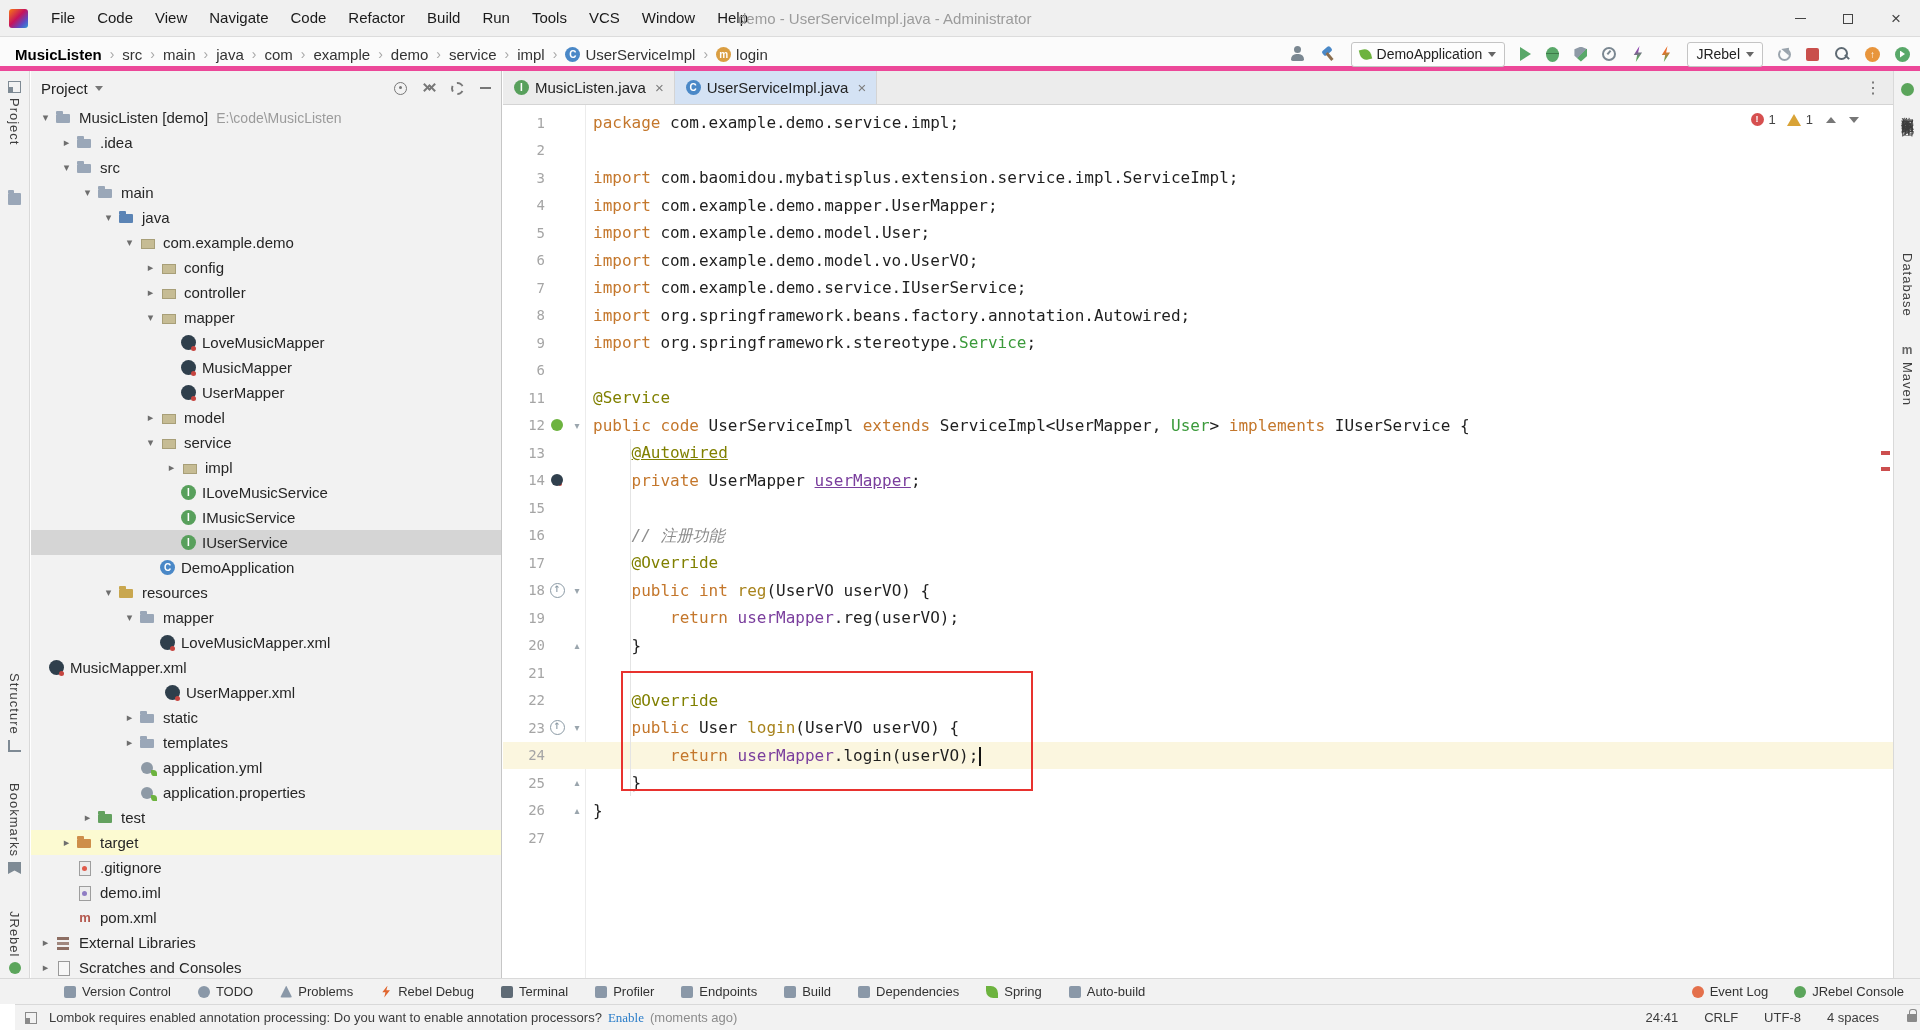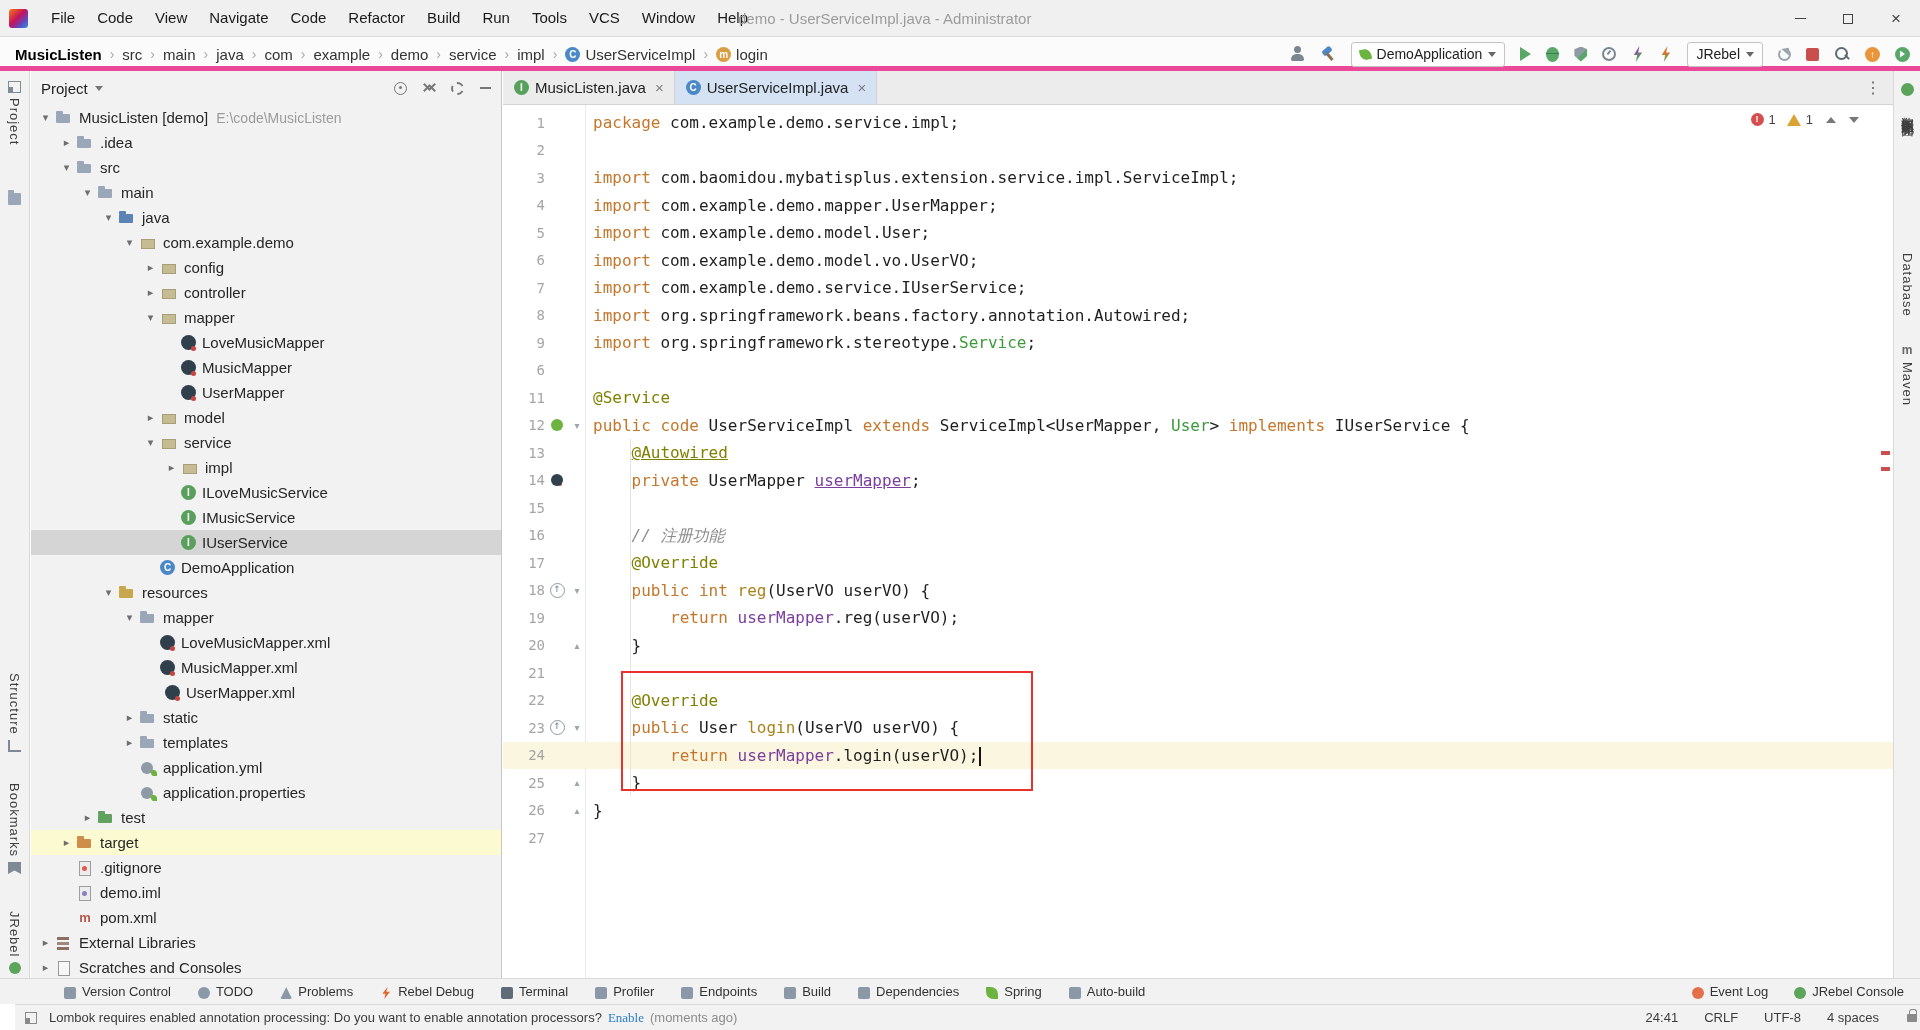--- a/index.html
+++ b/index.html
@@ -153,21 +153,21 @@
   
   .stripe-right{position:absolute;right:0;top:71px;width:27px;height:907px;background:#F2F2F2;border-left:1px solid #D9D9D9;}
   .sr-item{position:absolute;right:0;width:26px;display:flex;flex-direction:column;align-items:center;gap:5px;}
   .sr-dot{width:13px;height:13px;border-radius:50%;background:#5BA55B;}
   .sr-m{font:bold 12px/14px "Liberation Sans",sans-serif;color:#666;}
 
   
   .bottombar{position:absolute;left:0;top:978px;width:1920px;height:26px;background:#F2F2F2;border-top:1px solid #D9D9D9;display:flex;align-items:center;font-size:13px;color:#333;}
   .bb-left{display:flex;gap:27px;margin-left:64px;}
   .bb-right{margin-left:auto;display:flex;gap:26px;margin-right:16px;}
-  .bb-item{display:flex;align-items:flex-end;}
+  .bb-item{display:flex;align-items:center;}
   .bbi{width:12px;height:12px;border-radius:2px;background:#8A98A8;display:inline-block;margin-right:6px;flex:none;}
   .bbi-todo{border-radius:50%;}
   .bbi-problems{clip-path:polygon(50% 0,100% 100%,0 100%);}
   .bbi-rebel-debug{background:#E0662F;clip-path:polygon(62% 0,18% 56%,44% 56%,34% 100%,82% 40%,52% 40%);}
   .bbi-terminal{background:#5F6B76;}
   .bbi-spring{background:#6DB33F;border-radius:0 60% 0 60%;}
   .bbi-event-log{background:#E4704B;border-radius:50%;}
   .bbi-jrebel-console{background:#5BA55B;border-radius:50%;}
 
   
@@ -402,21 +402,21 @@
         <div class="trow" style="padding-left: 90px;">
           <span class="chev">▾</span>
           <span class="ti folder"></span>
           <span class="tlabel">mapper</span>
         </div>
         <div class="trow" style="padding-left: 111px;">
           <span class="chev"></span>
           <span class="ti myb"></span>
           <span class="tlabel">LoveMusicMapper.xml</span>
         </div>
-        <div class="trow" style="padding-left: 111px; align-items: center;">
+        <div class="trow" style=" align-items: center;">
           <span class="chev"></span>
           <span class="ti myb"></span>
           <span class="tlabel">MusicMapper.xml</span>
         </div>
         <div class="trow" style="padding-left: 116px;">
           <span class="chev"></span>
           <span class="ti myb"></span>
           <span class="tlabel">UserMapper.xml</span>
         </div>
         <div class="trow" style="padding-left: 90px;">

